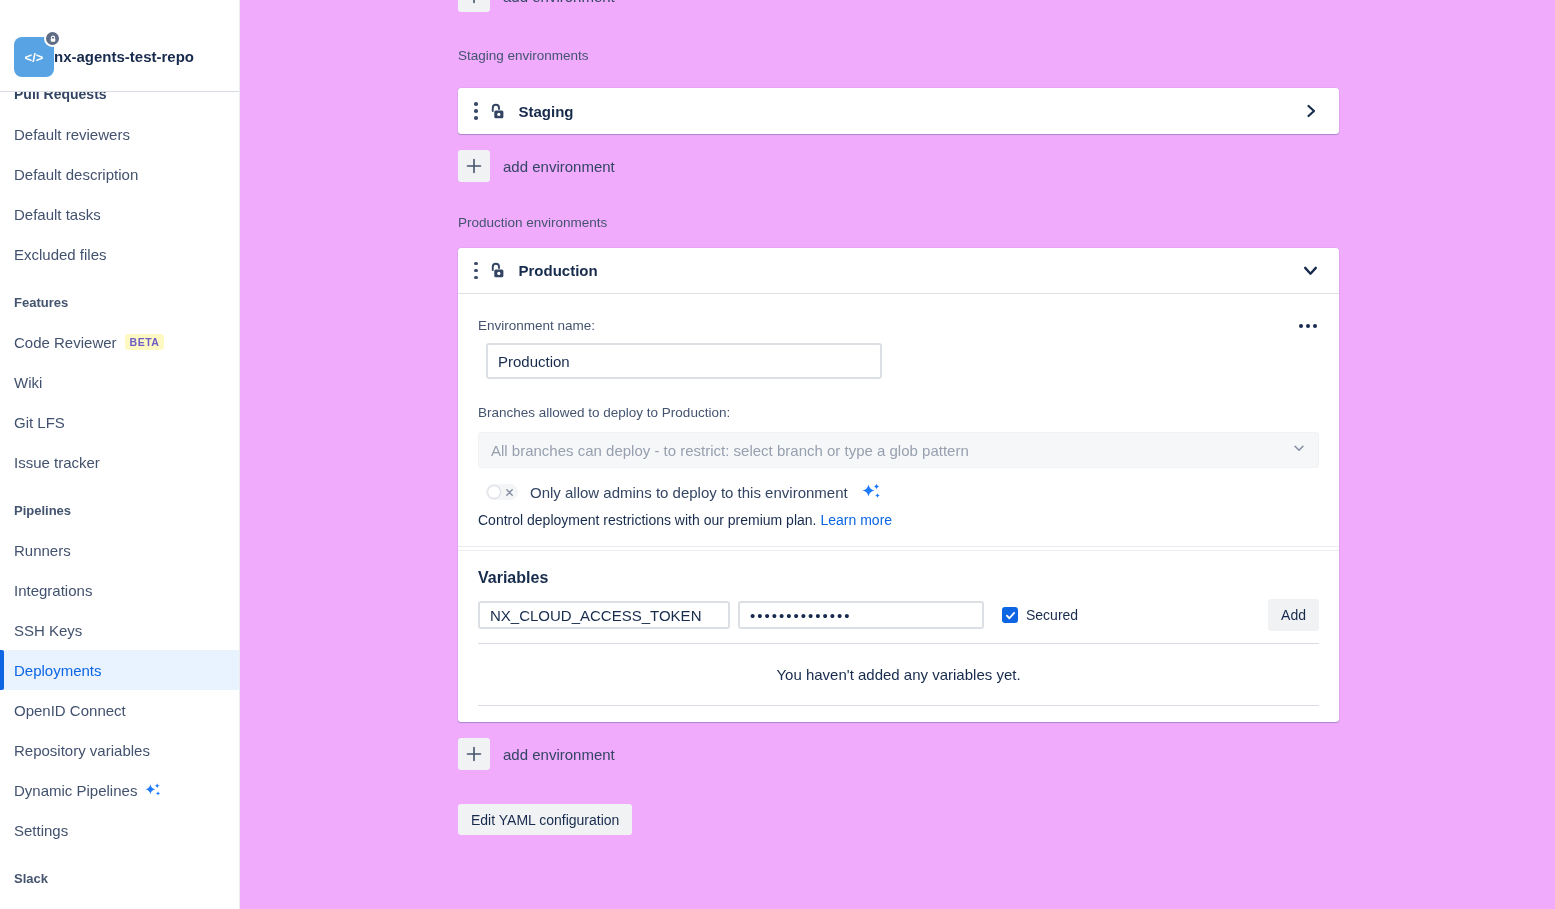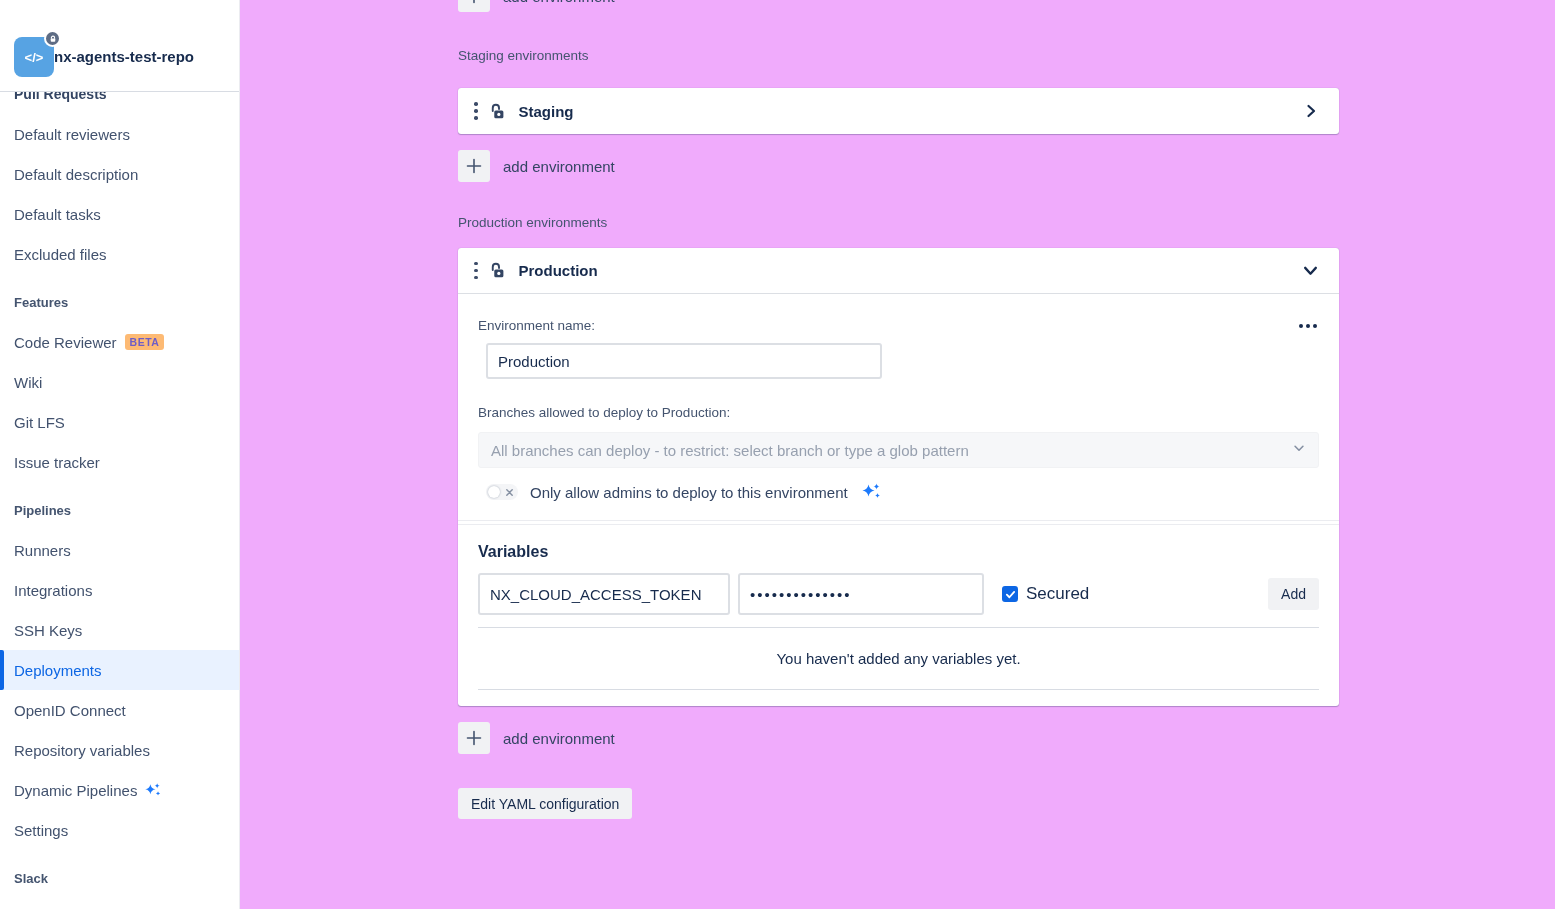--- a/index.html
+++ b/index.html
@@ -18,21 +18,21 @@
   .logo-badge { position:absolute; top:-7px; right:-7px; width:17px; height:17px; border-radius:50%; background:#5E6C84; border:2px solid #fff; display:flex; align-items:center; justify-content:center; }
   .repo-name { font-size:15px; font-weight:700; line-height:40px; color:#172B4D; white-space:nowrap; }
   .sb-nav { position:relative; z-index:1; margin-top:-18px; }
   .nav-group { margin-top:8px; }
   .nav-group:first-child { margin-top:0; }
   .nav-heading { height:40px; display:flex; align-items:center; padding-left:14px; font-size:13px; font-weight:700; color:#44546F; }
   .nav-heading.lg { font-size:14px; color:#344563; }
   .nav-item { height:40px; display:flex; align-items:center; padding-left:14px; font-size:15px; color:#42526E; cursor:pointer; position:relative; }
   .nav-item.active { background:#E9F2FF; color:#0C66E4; }
   .nav-item.active::before { content:""; position:absolute; left:0; top:0; bottom:0; width:4px; background:#0C66E4; border-radius:0 2px 2px 0; }
-  .beta-badge { margin-left:8px; background:#fdba74; color:#6E5DC6; font-size:10.5px; font-weight:700; letter-spacing:.5px; padding:2px 5px; border-radius:3px; }
+  .beta-badge { margin-left:8px; background:#fef9c3; color:#6E5DC6; font-size:10.5px; font-weight:700; letter-spacing:.5px; padding:2px 5px; border-radius:3px; }
   .sparkle-sm { margin-left:6px; display:flex; }
   
   main { flex:1; display:flow-root; position:relative; background:#f0abfc; }
   .content { margin-left:218px; width:881px; }
   .add-env { display:flex; align-items:center; gap:13px; height:32px; margin-top:16px; cursor:pointer; width:fit-content; }
   .add-env.partial { margin-top:-20px; }
   .plus-box { width:32px; height:32px; background:#F1F2F4; border-radius:3px; display:flex; align-items:center; justify-content:center; }
   .add-lbl { font-size:15px; color:#344563; }
   .section-label { margin-top:36px; font-size:13.5px; color:#44546F; }
   .section-label.prod { margin-top:33px; }
@@ -57,25 +57,25 @@
   .toggle-row { margin-top:14px; display:flex; align-items:center; gap:12px; padding-left:8px; }
   .toggle { width:32px; height:16px; border-radius:8px; background:#F4F5F7; position:relative; display:flex; align-items:center; justify-content:flex-end; padding-right:4px; cursor:pointer; }
   .toggle .knob { position:absolute; left:2px; top:2px; width:12px; height:12px; border-radius:50%; background:#fff; box-shadow:0 0 2px rgba(9,30,66,.35); }
   .toggle-label { font-size:15px; color:#344563; }
   .premium { margin-top:10px; font-size:14px; color:#172B4D; }
   .premium a { color:#0C66E4; text-decoration:none; margin-left:4px; cursor:pointer; }
   .card-gap { height:5px; background:#fff; border-top:1px solid #EBECF0; border-bottom:1px solid #EBECF0; }
   .vars-body { padding:18px 20px 16px; }
   .vars-heading { font-size:16px; font-weight:700; color:#172B4D; }
   .var-row { margin-top:12px; display:flex; align-items:center; }
-  .var-input { height:42px; border:2px solid #DCDFE4; border-radius:3px; padding:0 10px; font-size:15px; color:#172B4D; font-family:inherit; outline:none; background:#fff; }
+  .var-input { height:28px; border:2px solid #DCDFE4; border-radius:3px; padding:0 10px; font-size:15px; color:#172B4D; font-family:inherit; outline:none; background:#fff; }
   .var-name { width:252px; }
   .var-value { width:246px; margin-left:8px; letter-spacing:2px; }
   .checkbox { margin-left:18px; width:16px; height:16px; border-radius:3px; background:#0C66E4; display:flex; align-items:center; justify-content:center; cursor:pointer; flex:none; }
-  .cb-label { margin-left:8px; font-size:17px; color:#172B4D; }
+  .cb-label { margin-left:8px; font-size:14px; color:#172B4D; }
   .btn { margin-left:auto; height:32px; padding:0 13px; background:#F1F2F4; border:none; border-radius:3px; font-size:14px; font-weight:500; color:#172B4D; cursor:pointer; font-family:inherit; }
   .hr { margin-top:12px; border-top:1px solid #D8DCE3; }
   .empty-text { margin:22px 0; text-align:center; font-size:15px; color:#172B4D; }
   .yaml-btn { margin:34px 0 0 0; height:31px; }
 </style>
 </head>
 <body>
 
 <aside class="sidebar">
   <div class="sb-header">
@@ -236,20 +236,23 @@
           <span class="toggle-label">Only allow admins to deploy to this environment</span>
           <span style="display:flex;">
             <svg width="22" height="20" viewBox="0 0 22 20">
                 <path d="M8.5 2.5 C9.1 6 11 7.9 14.5 8.5 C11 9.1 9.1 11 8.5 14.5 C7.9 11 6 9.1 2.5 8.5 C6 7.9 7.9 6 8.5 2.5 Z" fill="#1D7AFC"></path>
                 <path d="M16.5 1.5 C16.8 3.2 17.8 4.2 19.5 4.5 C17.8 4.8 16.8 5.8 16.5 7.5 C16.2 5.8 15.2 4.8 13.5 4.5 C15.2 4.2 16.2 3.2 16.5 1.5 Z" fill="#1D7AFC"></path>
                 <path d="M17.5 11 C17.75 12.4 18.6 13.25 20 13.5 C18.6 13.75 17.75 14.6 17.5 16 C17.25 14.6 16.4 13.75 15 13.5 C16.4 13.25 17.25 12.4 17.5 11 Z" fill="#1D7AFC"></path>
               </svg>
           </span>
         </div>
 
+        <div class="premium">
+          <span>Control deployment restrictions with our premium plan.</span><a>Learn more</a>
+        </div>
       </div>
 
       <div class="card-gap"></div>
 
       <div class="vars-body">
         <div class="vars-heading">Variables</div>
         <div class="var-row">
           <input class="var-input var-name" type="text" value="NX_CLOUD_ACCESS_TOKEN" style="">
           <input class="var-input var-value" type="text" value="••••••••••••••" style="">
           <span class="checkbox">

